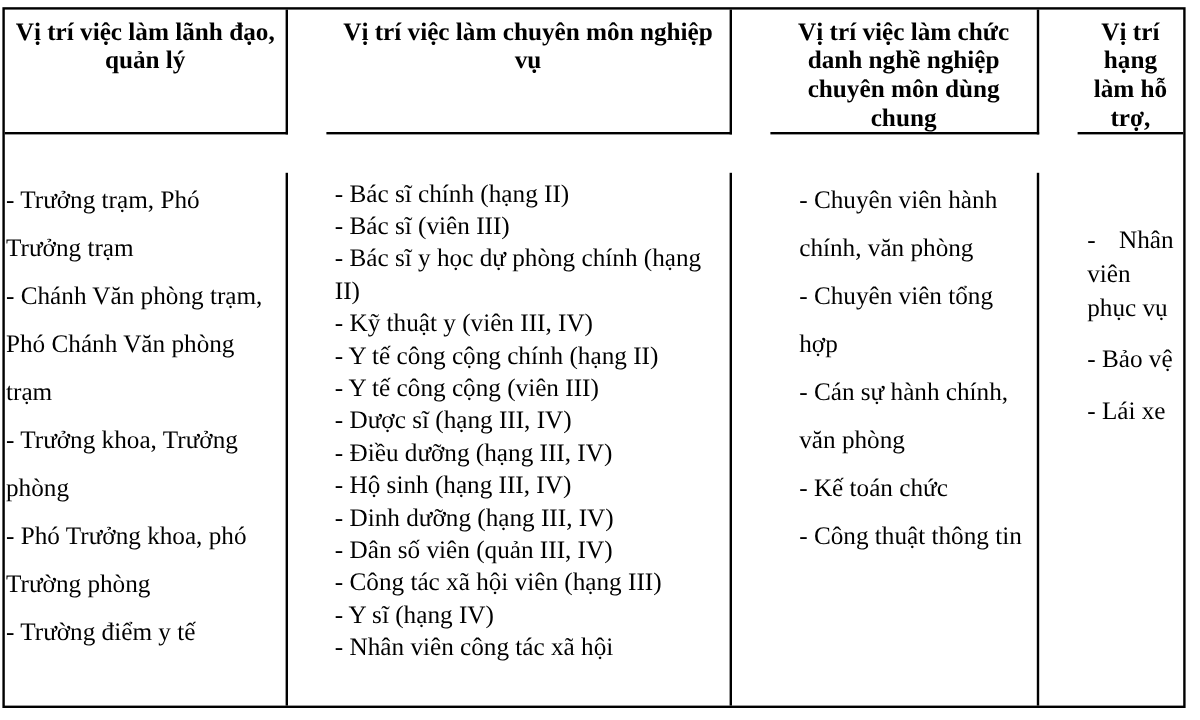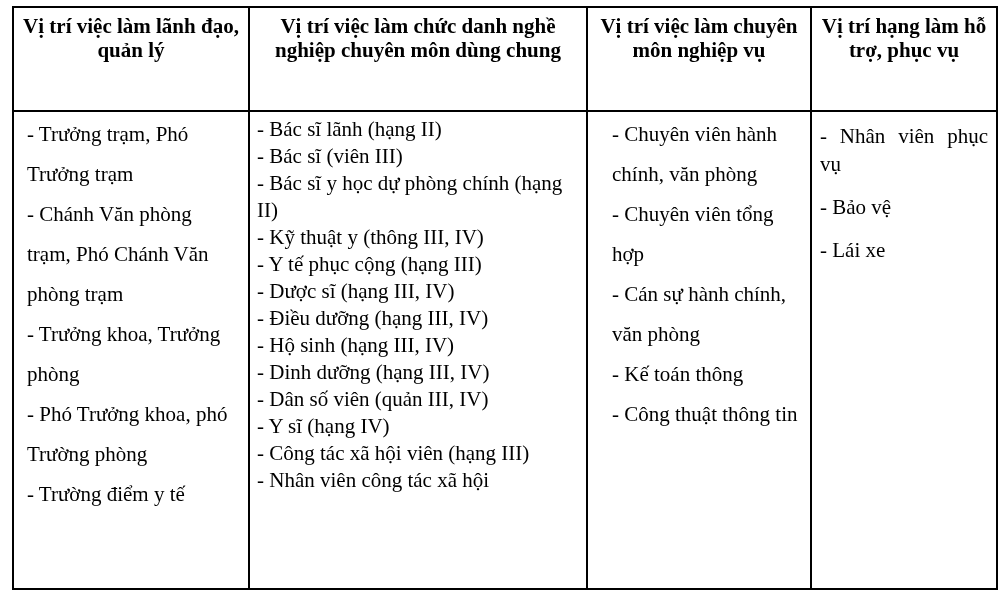--- a/index.html
+++ b/index.html
@@ -11,29 +11,30 @@
   }
   .page {
     position: relative;
     width: 1000px;
     height: 600px;
     background: #ffffff;
     overflow: hidden;
   }
   .job-table {
     position: absolute;
-    left: 12px;
+    left: 2px;
     top: 6px;
     width: 982px;
     height: 580px;
     border: 2px solid #000000;
     background: #ffffff;
     display: grid;
     grid-template-columns: 236px 338px 224px 1fr;
     grid-template-rows: 104px 1fr;
+    gap: 32px;
   }
   .cell {
     border-right: 2px solid #000000;
     overflow: hidden;
     box-sizing: border-box;
   }
   .cell.last-col {
     border-right: none;
   }
   .th {
@@ -43,83 +44,85 @@
     line-height: 24px;
     text-align: center;
     padding: 6px 4px 0 4px;
   }
   .td {
     font-size: 21px;
     text-align: left;
   }
   .td.col-1 {
     line-height: 40px;
-    padding: 2px 10px 0 13px;
+    padding: 2px 10px 0 1px;
   }
   .td.col-2 {
     line-height: 27px;
     padding: 4px 4px 0 7px;
   }
   .td.col-3 {
     line-height: 40px;
     padding: 2px 8px 0 8px;
     margin-left: 16px;
   }
   .td.col-4 {
     line-height: 28px;
     padding: 10px 8px 0 8px;
+    margin-top: 32px;
   }
   .td.col-4 .item {
     text-align: justify;
     margin-bottom: 15px;
   }
 </style>
 </head>
 <body>
 
 <div class="page">
   <div class="job-table">
 
     <div class="cell th">Vị trí việc làm lãnh đạo, quản lý</div>
 
+    <div class="cell th">Vị trí việc làm chuyên môn nghiệp vụ</div>
+
     <div class="cell th">Vị trí việc làm chức danh nghề nghiệp chuyên môn dùng chung</div>
-
-    <div class="cell th">Vị trí việc làm chuyên môn nghiệp vụ</div>
 
     <div class="cell th last-col">Vị trí hạng làm hỗ trợ, phục vụ</div>
 
     <div class="cell td col-1">
         <div class="item">- Trưởng trạm, Phó Trưởng trạm</div>
         <div class="item">- Chánh Văn phòng trạm, Phó Chánh Văn phòng trạm</div>
         <div class="item">- Trưởng khoa, Trưởng phòng</div>
         <div class="item">- Phó Trưởng khoa, phó Trường phòng</div>
         <div class="item">- Trường điểm y tế</div>
       </div>
 
     <div class="cell td col-2">
-        <div class="item">- Bác sĩ lãnh (hạng II)</div>
+        <div class="item">- Bác sĩ chính (hạng II)</div>
         <div class="item">- Bác sĩ (viên III)</div>
         <div class="item">- Bác sĩ y học dự phòng chính (hạng II)</div>
-        <div class="item">- Kỹ thuật y (thông III, IV)</div>
-        <div class="item">- Y tế phục cộng (hạng III)</div>
+        <div class="item">- Kỹ thuật y (viên III, IV)</div>
+        <div class="item">- Y tế công cộng chính (hạng II)</div>
+        <div class="item">- Y tế công cộng (viên III)</div>
         <div class="item">- Dược sĩ (hạng III, IV)</div>
         <div class="item">- Điều dưỡng (hạng III, IV)</div>
         <div class="item">- Hộ sinh (hạng III, IV)</div>
         <div class="item">- Dinh dưỡng (hạng III, IV)</div>
         <div class="item">- Dân số viên (quản III, IV)</div>
+        <div class="item">- Công tác xã hội viên (hạng III)</div>
         <div class="item">- Y sĩ (hạng IV)</div>
-        <div class="item">- Công tác xã hội viên (hạng III)</div>
         <div class="item">- Nhân viên công tác xã hội</div>
       </div>
 
     <div class="cell td col-3">
         <div class="item">- Chuyên viên hành chính, văn phòng</div>
         <div class="item">- Chuyên viên tổng hợp</div>
         <div class="item">- Cán sự hành chính, văn phòng</div>
-        <div class="item">- Kế toán thông</div>
+        <div class="item">- Kế toán chức</div>
         <div class="item">- Công thuật thông tin</div>
       </div>
 
     <div class="cell td col-4 last-col">
         <div class="item">- Nhân viên phục vụ</div>
         <div class="item">- Bảo vệ</div>
         <div class="item">- Lái xe</div>
       </div>
 
   </div>

